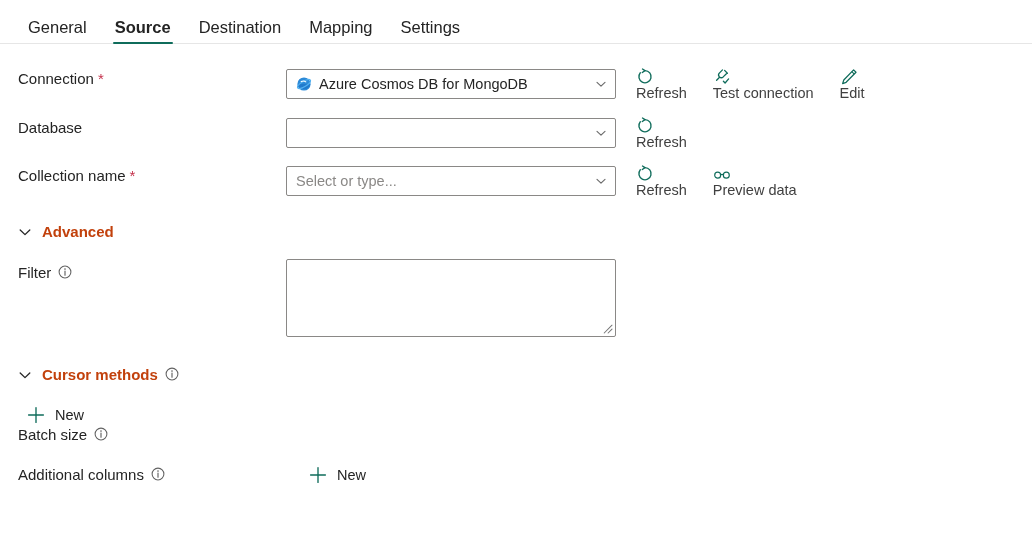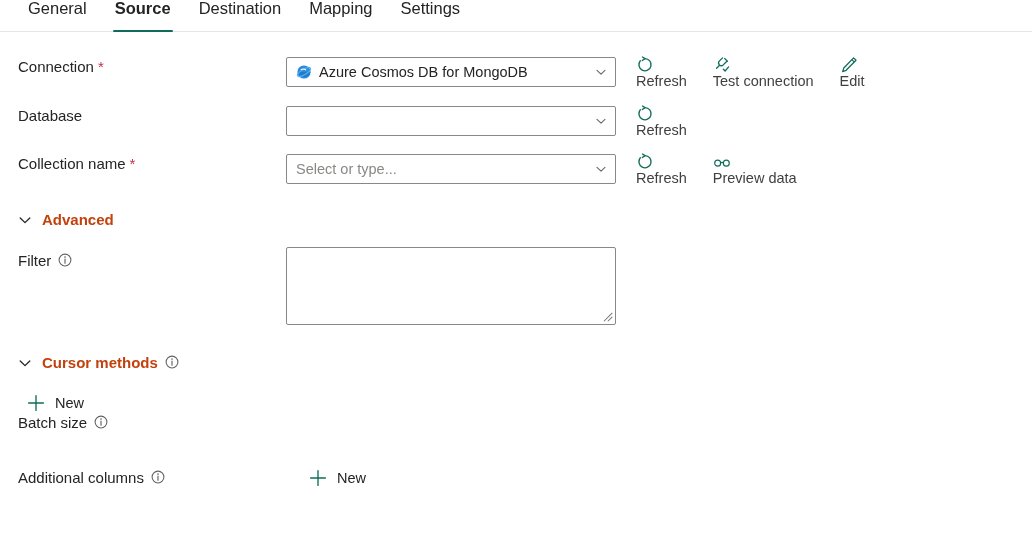--- a/index.html
+++ b/index.html
@@ -13,21 +13,22 @@
     overflow: hidden;
     font-family: "Liberation Sans", sans-serif;
     color: #242424;
     -webkit-font-smoothing: antialiased;
   }
 
   
   .tabbar {
     position: relative;
     display: flex;
-    height: 32px;
+    align-items: flex-end;
+    height: 44px;
     padding: 0 0 0 14px;
     box-sizing: border-box;
   }
   .tabbar::after {
     content: "";
     position: absolute;
     left: 0; right: 0; bottom: 0;
     height: 1px;
     background: #e6e6e6;
   }
@@ -436,21 +437,21 @@
       <span class="info">
         <svg viewBox="0 0 14 14" width="14" height="14" aria-hidden="true">
           <circle cx="7" cy="7" r="5.9" fill="none" stroke="#616161" stroke-width="1.05"></circle>
           <circle cx="7" cy="4.1" r="0.82" fill="#616161"></circle>
           <path d="M7 6.1 L7 10.2" stroke="#616161" stroke-width="1.15" stroke-linecap="round"></path>
         </svg>
       </span>
     </div>
   </div>
 
-  <div class="row" style="margin-top:35px;">
+  <div class="row" style="margin-top:20px;">
     <div class="label-col">
       <span>Additional columns</span>
       <span class="info">
         <svg viewBox="0 0 14 14" width="14" height="14" aria-hidden="true">
           <circle cx="7" cy="7" r="5.9" fill="none" stroke="#616161" stroke-width="1.05"></circle>
           <circle cx="7" cy="4.1" r="0.82" fill="#616161"></circle>
           <path d="M7 6.1 L7 10.2" stroke="#616161" stroke-width="1.15" stroke-linecap="round"></path>
         </svg>
       </span>
     </div>

